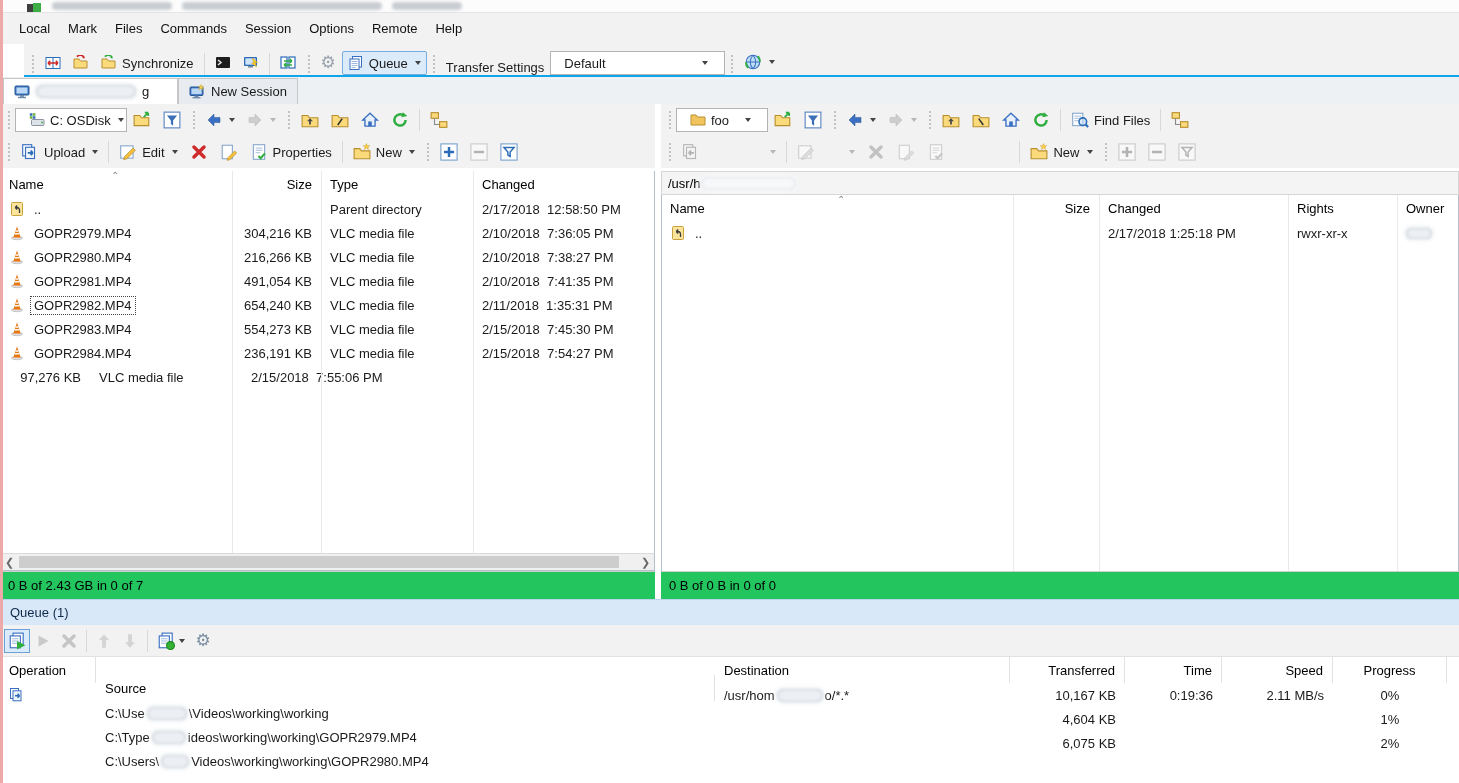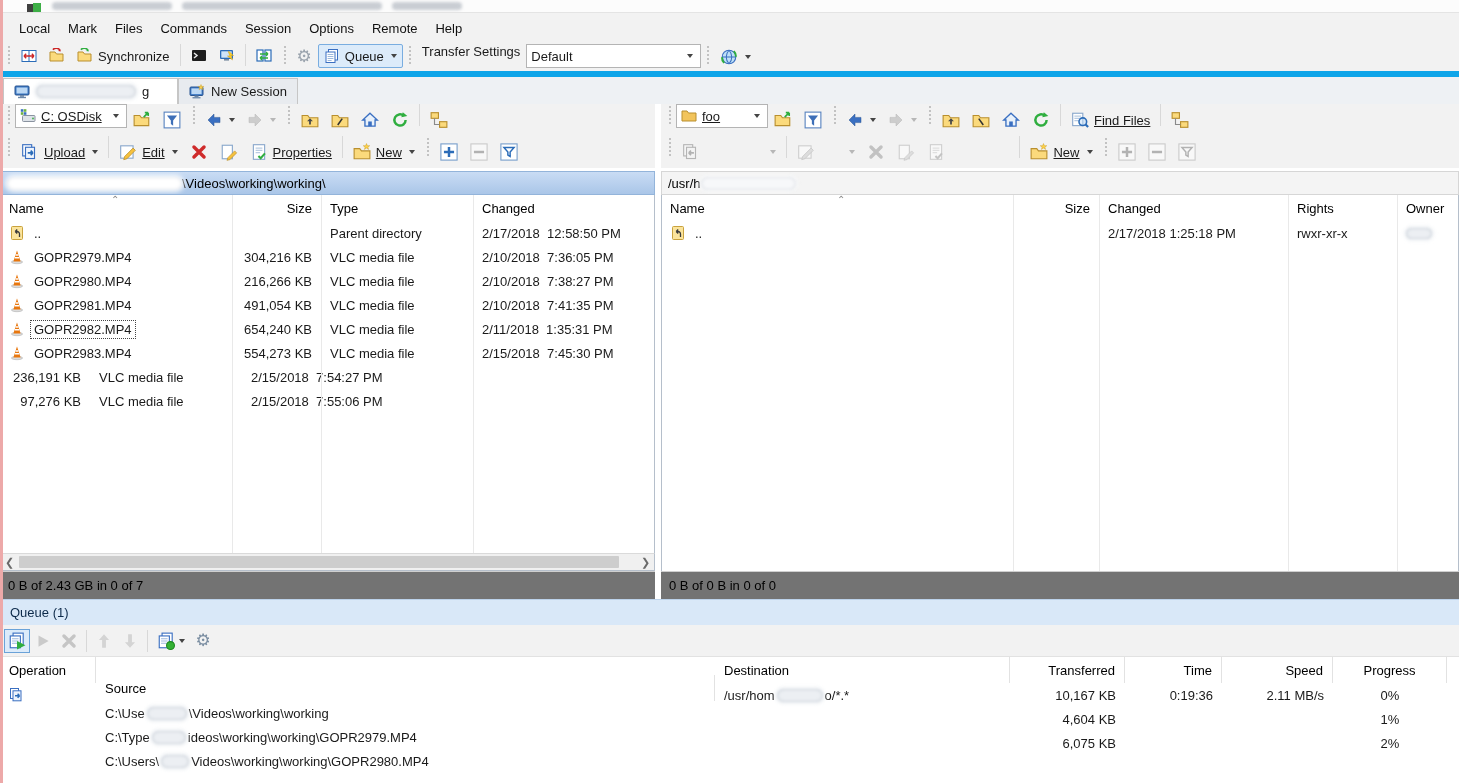--- a/index.html
+++ b/index.html
@@ -30,36 +30,36 @@
 
   
   .titlebar{height:13px;background:#fcfcfc;border-bottom:1px solid #e4e4e4;display:flex;align-items:flex-start;gap:10px;padding-left:26px;overflow:hidden;}
   .titlebar .tb-blob{margin-top:2px;height:8px;filter:blur(1.5px);background:#c9cdd3;border-radius:4px;display:inline-block;}
 
   
   .menubar{height:31px;background:#f2f2f2;display:flex;align-items:center;padding-left:10px;}
   .menu-item{padding:5px 9px;color:#111;}
 
   
-  .toolbar1{height:33px;background:#f2f2f2;display:flex;align-items:flex-start;padding-left:2px;border-bottom:6px solid #0ea5e9;}
-  .combo{display:inline-flex;align-items:center;gap:5px;background:#fff;border:1px solid #b4b4b4;height:24px;padding:0 4px;white-space:nowrap;}
+  .toolbar1{height:33px;background:#f2f2f2;display:flex;align-items:flex-end;padding-left:2px;border-bottom:2px solid #0ea5e9;margin-left:24px;}
+  .combo{display:inline-flex;align-items:center;gap:5px;background:#fff;border:1px solid #b4b4b4;height:24px;padding:0 13px;white-space:nowrap;}
   .combo .cbtn{display:flex;align-items:center;justify-content:center;width:15px;height:100%;margin-left:auto;}
 
   
   .tabbar{height:27px;background:#eef1f4;display:flex;align-items:flex-end;padding-left:3px;}
   .tab{height:26px;display:flex;align-items:center;gap:6px;padding:0 10px;border:1px solid #c6c6c6;border-bottom:none;background:#e8ebef;white-space:nowrap;}
   .tab.active{background:#fff;}
 
   
   .panels{height:495px;display:flex;background:#fff;}
   .panel{display:flex;flex-direction:column;}
   .panel.left{width:655px;}
   .vsplit{width:6px;background:#fff;}
   .panel.right{flex:1;}
-  .ptoolbar{height:32px;background:#f2f2f2;display:flex;padding-left:2px;text-decoration:underline;}
+  .ptoolbar{height:32px;background:#f2f2f2;display:flex;align-items:center;padding-left:2px;}
   .pgap{height:3px;background:#fff;}
   .pathbar{height:24px;display:flex;align-items:center;padding:0 6px;white-space:nowrap;overflow:hidden;}
   .pathbar.active{background:linear-gradient(180deg,#c9dcf4,#aac6e8);border:1px solid #93b4da;color:#000;}
   .pathbar.inactive{background:#f4f4f4;border:1px solid #d6d6d6;color:#000;}
   .list{flex:1;position:relative;background:#fff;border-left:1px solid #b5bfcb;border-right:1px solid #b5bfcb;overflow:hidden;}
   .gline{position:absolute;top:0;bottom:0;width:1px;background:#e9e9e9;}
   .lheader{display:flex;height:26px;align-items:center;color:#000;position:relative;}
   .lrow{display:flex;height:24px;align-items:center;}
   .cell{display:flex;align-items:center;height:100%;overflow:hidden;white-space:pre;}
   .c-r{justify-content:flex-end;}
@@ -74,21 +74,21 @@
   
   .R .c1{width:351px;padding-left:8px;gap:6px;}
   .R .c2{width:86px;padding-right:9px;}
   .R .c3{width:189px;padding-left:9px;}
   .R .c4{width:109px;padding-left:9px;}
   .R .c5{flex:1;padding-left:9px;}
 
   .hscroll{height:18px;background:#f0f0f0;border:1px solid #b5bfcb;border-top:1px solid #dadada;display:flex;align-items:center;}
   .sarrow{width:17px;height:100%;display:flex;align-items:center;justify-content:center;color:#6a6a6a;font-size:11px;}
   .sthumb{height:12px;background:#cdcdcd;border-radius:1px;width:600px;margin-left:1px;}
-  .pstatus{height:28px;background:#737373;border-top:1px solid #cfcfcf;display:flex;align-items:center;padding-left:8px;color:#000;}
+  .pstatus{height:28px;background:#22c55e;border-top:1px solid #cfcfcf;display:flex;align-items:center;padding-left:8px;color:#000;}
 
   
   .qheader{height:26px;background:#d9e8f8;border-top:1px solid #bcd2ea;display:flex;align-items:center;padding-left:10px;color:#0d2a4a;}
   .qtoolbar{height:32px;background:#f2f2f2;display:flex;align-items:center;padding-left:4px;border-bottom:1px solid #e2e2e2;}
   .qbtn{display:inline-flex;align-items:center;justify-content:center;width:26px;height:24px;border:1px solid transparent;gap:2px;}
   .qbtn.pressed{background:#dcebfa;border-color:#6aa2d8;}
   .qtable{background:#fff;}
   .qhead{display:flex;height:26px;align-items:center;color:#000;}
   .qhead .qc{border-right:1px solid #e2e2e2;}
   .qrow{display:flex;height:24px;align-items:center;}
@@ -433,24 +433,20 @@
             <svg viewBox="0 0 16 16">
               <rect x="0.8" y="0.8" width="14.4" height="14.4" fill="#fff" stroke="#7aa0cc"></rect>
               <path d="M3.5 4 h9 l-3.5 4 v4 l-2 -1.3 v-2.7 z" fill="none" stroke="#2b6cb8" stroke-width="1.3"></path>
             </svg>
           </span>
       </span>
     </div>
 
     <div class="pgap"></div>
 
-    <div class="pathbar active">
-      <span class="blur" style="width:175px;flex:none;"></span>
-      <span>\Videos\working\working\</span>
-    </div>
 
     <div class="list">
       <div class="gline" style="left:231px"></div>
       <div class="gline" style="left:320px"></div>
       <div class="gline" style="left:472px"></div>
 
       <div class="lheader">
         <span class="sortmark glyph" style="left:110px">⌃</span>
         <span class="cell c1">Name</span>
         <span class="cell c2 c-r">Size</span>
@@ -511,20 +507,25 @@
         <span class="cell c1 namecell"><span class="ic"><svg viewBox="0 0 16 16">
                 <ellipse cx="8" cy="13" rx="5.6" ry="1.7" fill="#dcdcdc" stroke="#a8a8a8" stroke-width="0.5"></ellipse>
                 <path d="M8 1.5 L11.6 12.6 H4.4 Z" fill="#e8760d"></path>
                 <path d="M6.6 6 h2.8 M5.9 8.7 h4.2" stroke="#fff" stroke-width="1.5"></path>
               </svg></span><span class="fname">GOPR2983.MP4</span></span>
         <span class="cell c2 c-r">554,273 KB</span>
         <span class="cell c3">VLC media file</span>
         <span class="cell c4">2/15/2018  7:45:30 PM</span>
       </div>
       <div class="lrow">
+        <span class="cell c1 namecell"><span class="ic"><svg viewBox="0 0 16 16">
+                <ellipse cx="8" cy="13" rx="5.6" ry="1.7" fill="#dcdcdc" stroke="#a8a8a8" stroke-width="0.5"></ellipse>
+                <path d="M8 1.5 L11.6 12.6 H4.4 Z" fill="#e8760d"></path>
+                <path d="M6.6 6 h2.8 M5.9 8.7 h4.2" stroke="#fff" stroke-width="1.5"></path>
+              </svg></span><span class="fname">GOPR2984.MP4</span></span>
         <span class="cell c2 c-r">236,191 KB</span>
         <span class="cell c3">VLC media file</span>
         <span class="cell c4">2/15/2018  7:54:27 PM</span>
       </div>
       <div class="lrow">
         <span class="cell c2 c-r">97,276 KB</span>
         <span class="cell c3">VLC media file</span>
         <span class="cell c4">2/15/2018  7:55:06 PM</span>
       </div>
     </div>

